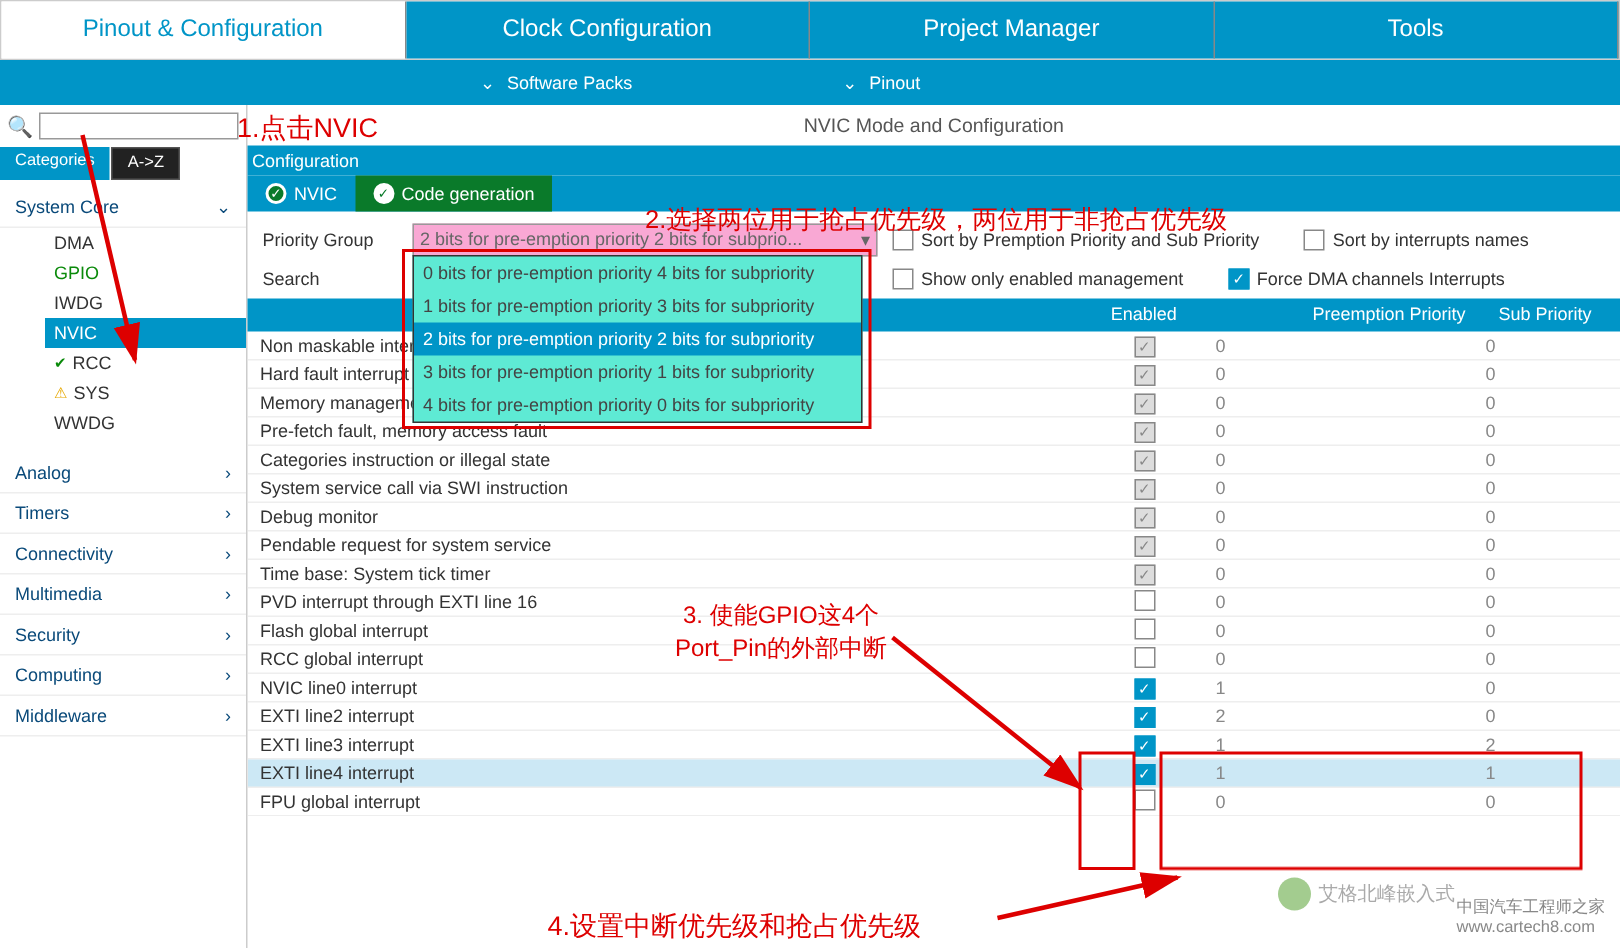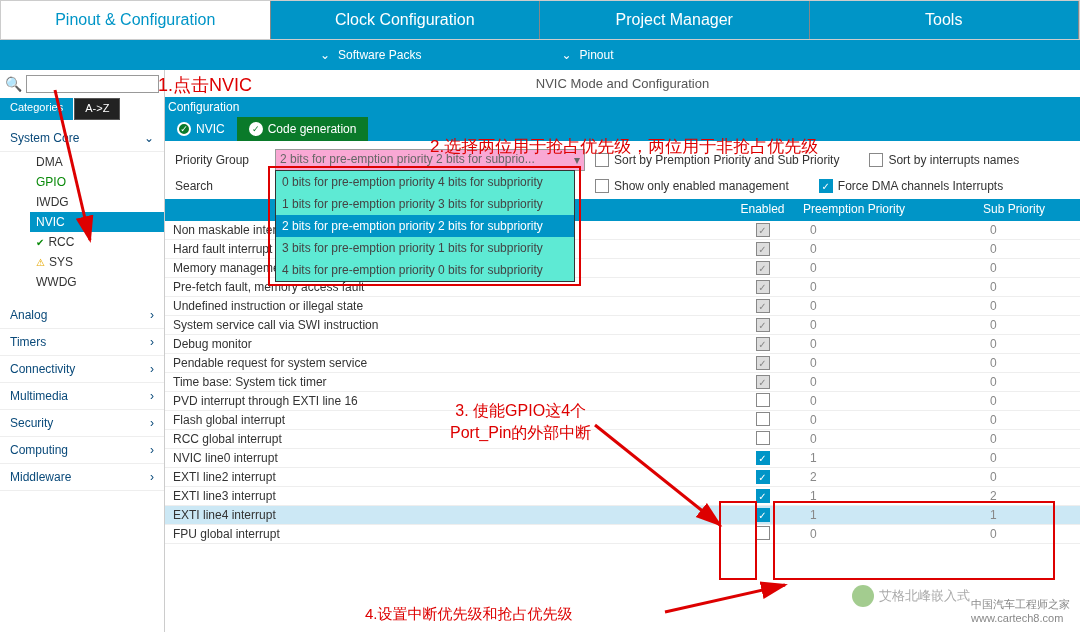--- a/index.html
+++ b/index.html
@@ -44,32 +44,32 @@
 .dd-item{padding:4px 6px;color:#444;cursor:pointer}
 .dd-item.hl{background:#0095c7;color:#fff}
 .chk-row{display:flex;align-items:center;gap:5px;color:#333;white-space:nowrap}
 .chk{width:14px;height:14px;border:1px solid #888;background:#fff;display:inline-flex;align-items:center;justify-content:center;font-size:10px}
 .chk.on{background:#0095c7;color:#fff;border-color:#0095c7}
 .chk.dis{background:#ddd;color:#888}
 .right-filters{display:flex;gap:30px;align-items:center}
 .grid-header{display:flex;background:#0095c7;color:#fff;height:22px;margin-top:2px}
 .col-name{flex:1;padding:3px 8px}
 .col-en{width:75px;text-align:center;padding:3px}
-.col-pp{width:180px;text-align:left;padding:3px}
-.col-sp{width:100px;text-align:left;padding:3px}
+.col-pp{width:180px;text-align:right;padding:3px}
+.col-sp{width:100px;text-align:center;padding:3px}
 .grid-body{overflow:auto}
 .grid-row{display:flex;height:19px;border-bottom:1px solid #eee;align-items:center}
 .grid-row.sel{background:#cce8f5}
 .grid-row .col-name{color:#333}
 .grid-row .col-pp,.grid-row .col-sp{text-align:left;padding-left:10px;color:#888}
 .note{position:absolute;color:#d00;font-weight:normal;pointer-events:none;z-index:30}
 .note1{top:73px;left:158px;font-size:18px}
 .note2{top:135px;left:430px;font-size:17px}
 .note3{top:400px;left:450px;font-size:16px;text-align:center;line-height:22px}
-.note4{top:605px;left:365px;font-size:15px}
+.note4{top:605px;left:365px;font-size:18px}
 .dd-red-border{position:absolute;top:166px;left:268px;width:313px;height:120px;border:2px solid #d00;z-index:25;pointer-events:none}
 .red-col-box{position:absolute;top:501px;left:773px;width:282px;height:79px;border:2px solid #d00;z-index:25;pointer-events:none}
 .en-red-box{position:absolute;top:501px;left:719px;width:38px;height:79px;border:2px solid #d00;z-index:25;pointer-events:none}
 .arrow-svg{position:absolute;pointer-events:none;z-index:24}
 .watermark{position:absolute;right:10px;bottom:8px;color:#888;font-size:11px;z-index:5}
 .wm-logo{position:absolute;right:110px;bottom:25px;color:#aaa;font-size:13px;z-index:5;display:flex;align-items:center;gap:5px}
 .wm-circle{width:22px;height:22px;border-radius:50%;background:#6a4;opacity:.6}
 </style>
 </head>
 <body>
@@ -226,21 +226,21 @@
           <div class="col-pp">0</div>
           <div class="col-sp">0</div>
         </div>
         <div class="grid-row">
           <div class="col-name">Pre-fetch fault, memory access fault</div>
           <div class="col-en"><span class="chk dis">✓</span></div>
           <div class="col-pp">0</div>
           <div class="col-sp">0</div>
         </div>
         <div class="grid-row">
-          <div class="col-name">Undefined instruction or illegal state</div>
+          <div class="col-name">Categories instruction or illegal state</div>
           <div class="col-en"><span class="chk dis">✓</span></div>
           <div class="col-pp">0</div>
           <div class="col-sp">0</div>
         </div>
         <div class="grid-row">
           <div class="col-name">System service call via SWI instruction</div>
           <div class="col-en"><span class="chk dis">✓</span></div>
           <div class="col-pp">0</div>
           <div class="col-sp">0</div>
         </div>

